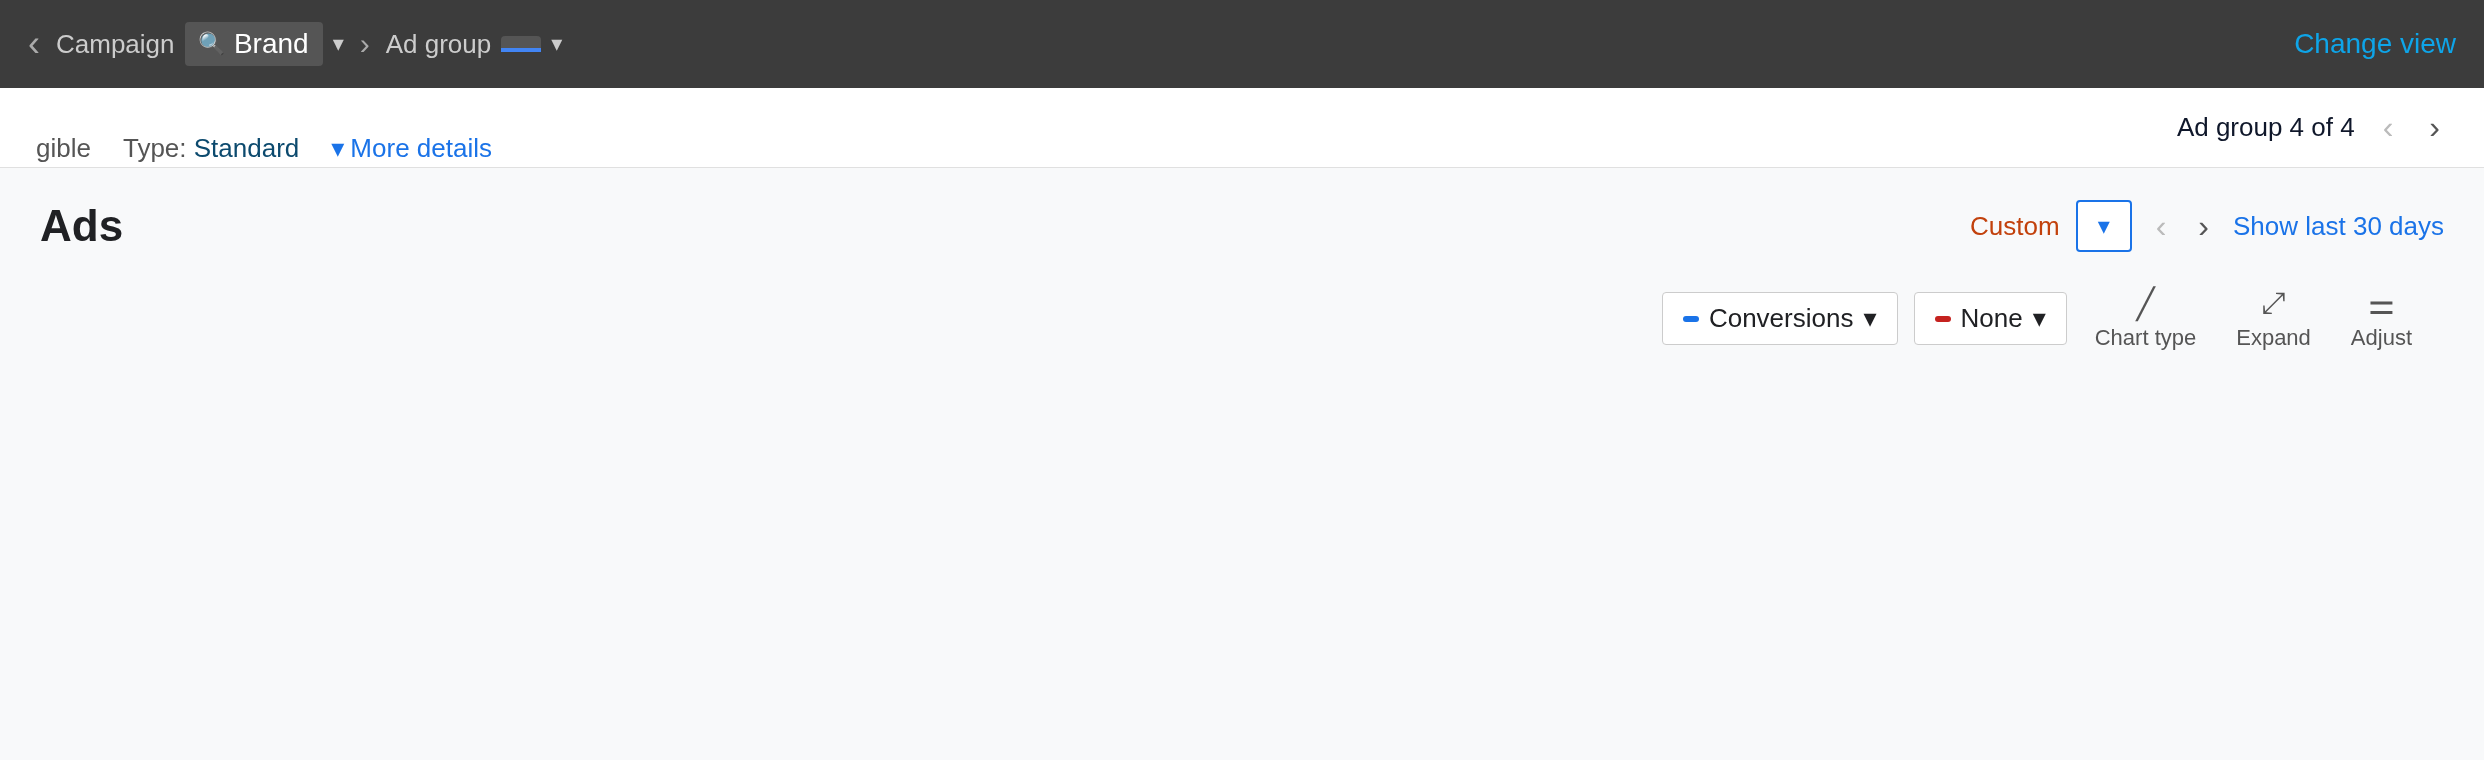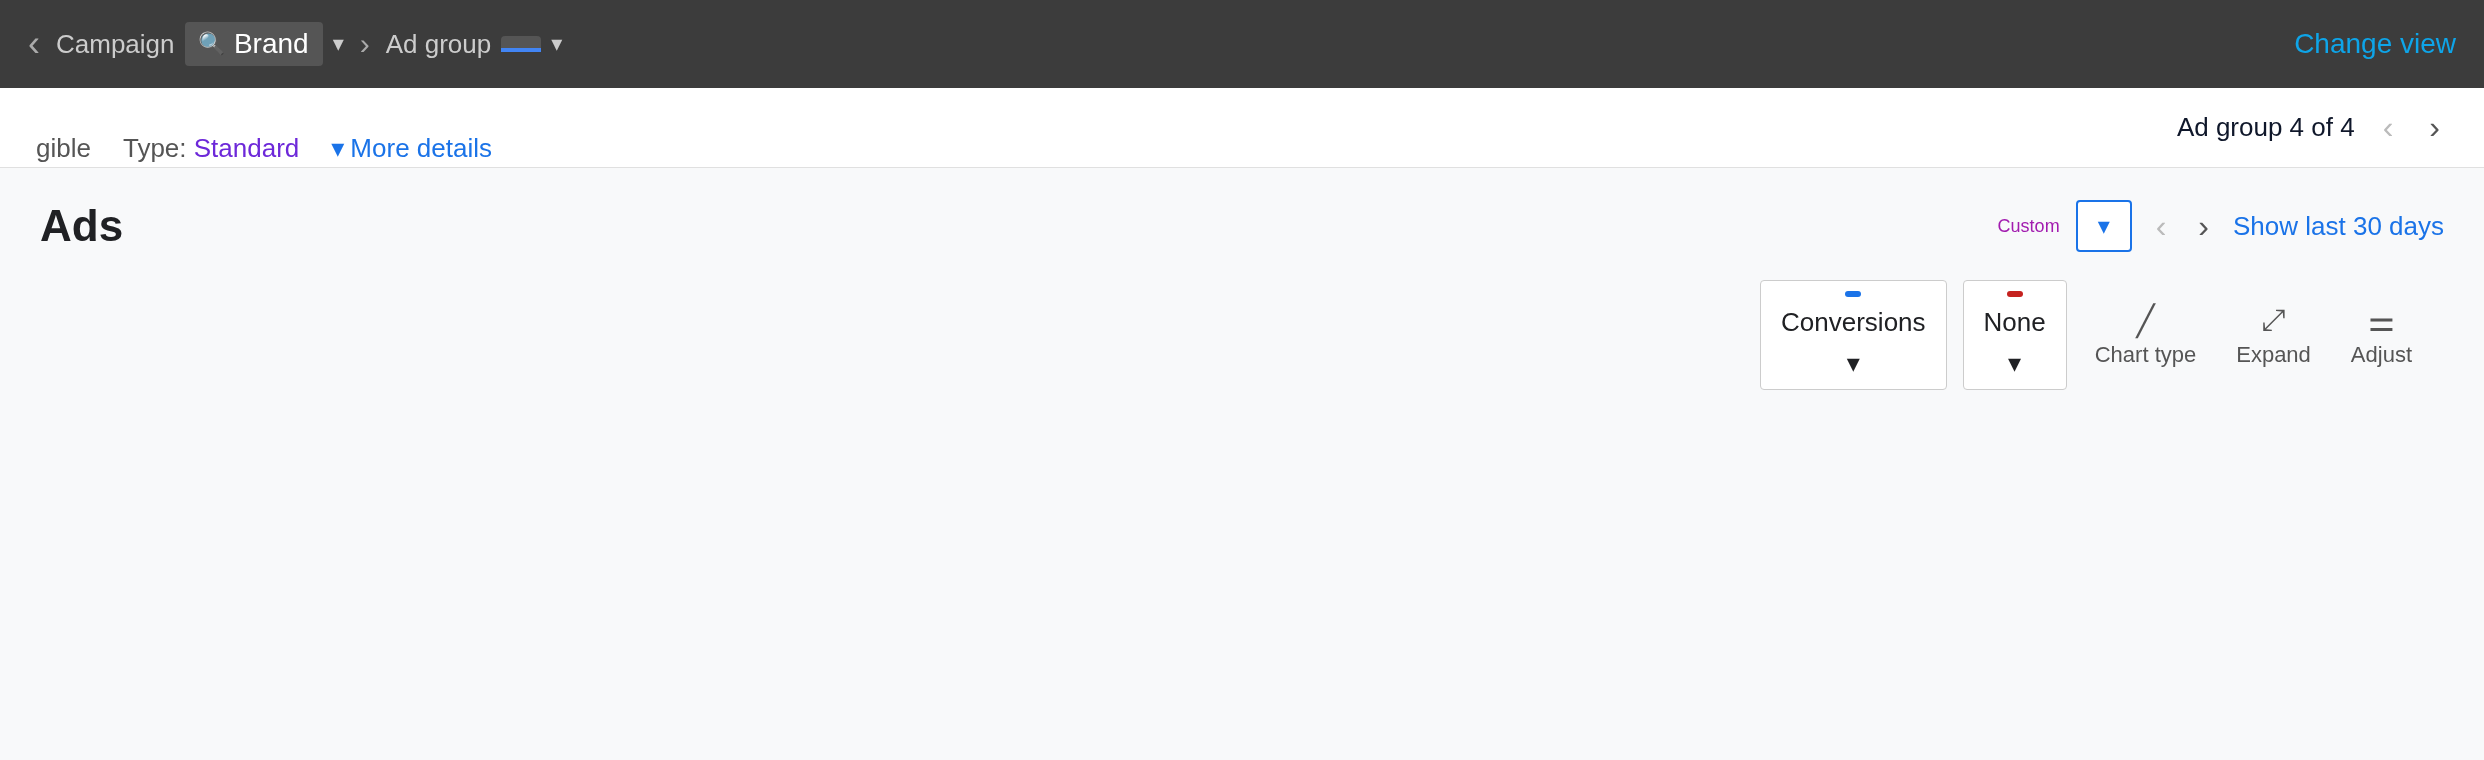--- a/index.html
+++ b/index.html
@@ -99,21 +99,21 @@
     }
     .gible-text {
       color: #555;
       font-size: 26px;
     }
     .type-label {
       color: #555;
       font-size: 26px;
     }
     .type-value {
-      color: #6d28d9;
+      color: #0c4a6e;
       font-size: 26px;
       font-weight: 500;
     }
     .more-details-btn {
       color: #1a73e8;
       font-size: 26px;
       font-weight: 500;
       background: none;
       border: none;
       cursor: pointer;
@@ -162,22 +162,22 @@
       font-size: 44px;
       font-weight: 700;
       color: #202124;
     }
     .date-controls {
       display: flex;
       align-items: center;
       gap: 16px;
     }
     .custom-label {
-      color: #a21caf;
-      font-size: 18px;
+      color: #c2410c;
+      font-size: 26px;
     }
     .date-range-btn {
       border: 2px solid #1a73e8;
       border-radius: 4px;
       background: #fff;
       padding: 10px 20px;
       display: flex;
       align-items: center;
       gap: 10px;
       cursor: pointer;
@@ -222,21 +222,20 @@
       border: 1px solid #ccc;
       border-radius: 4px;
       background: #fff;
       padding: 10px 20px;
       display: flex;
       align-items: center;
       gap: 10px;
       cursor: pointer;
       font-size: 26px;
       color: #202124;
-      flex-direction: column;
     }
     .metric-dot {
       width: 16px;
       height: 6px;
       border-radius: 3px;
     }
     .metric-dot-blue { background: #1a73e8; }
     .metric-dot-red { background: #c5221f; }
     .chart-type-btn {
       display: flex;

